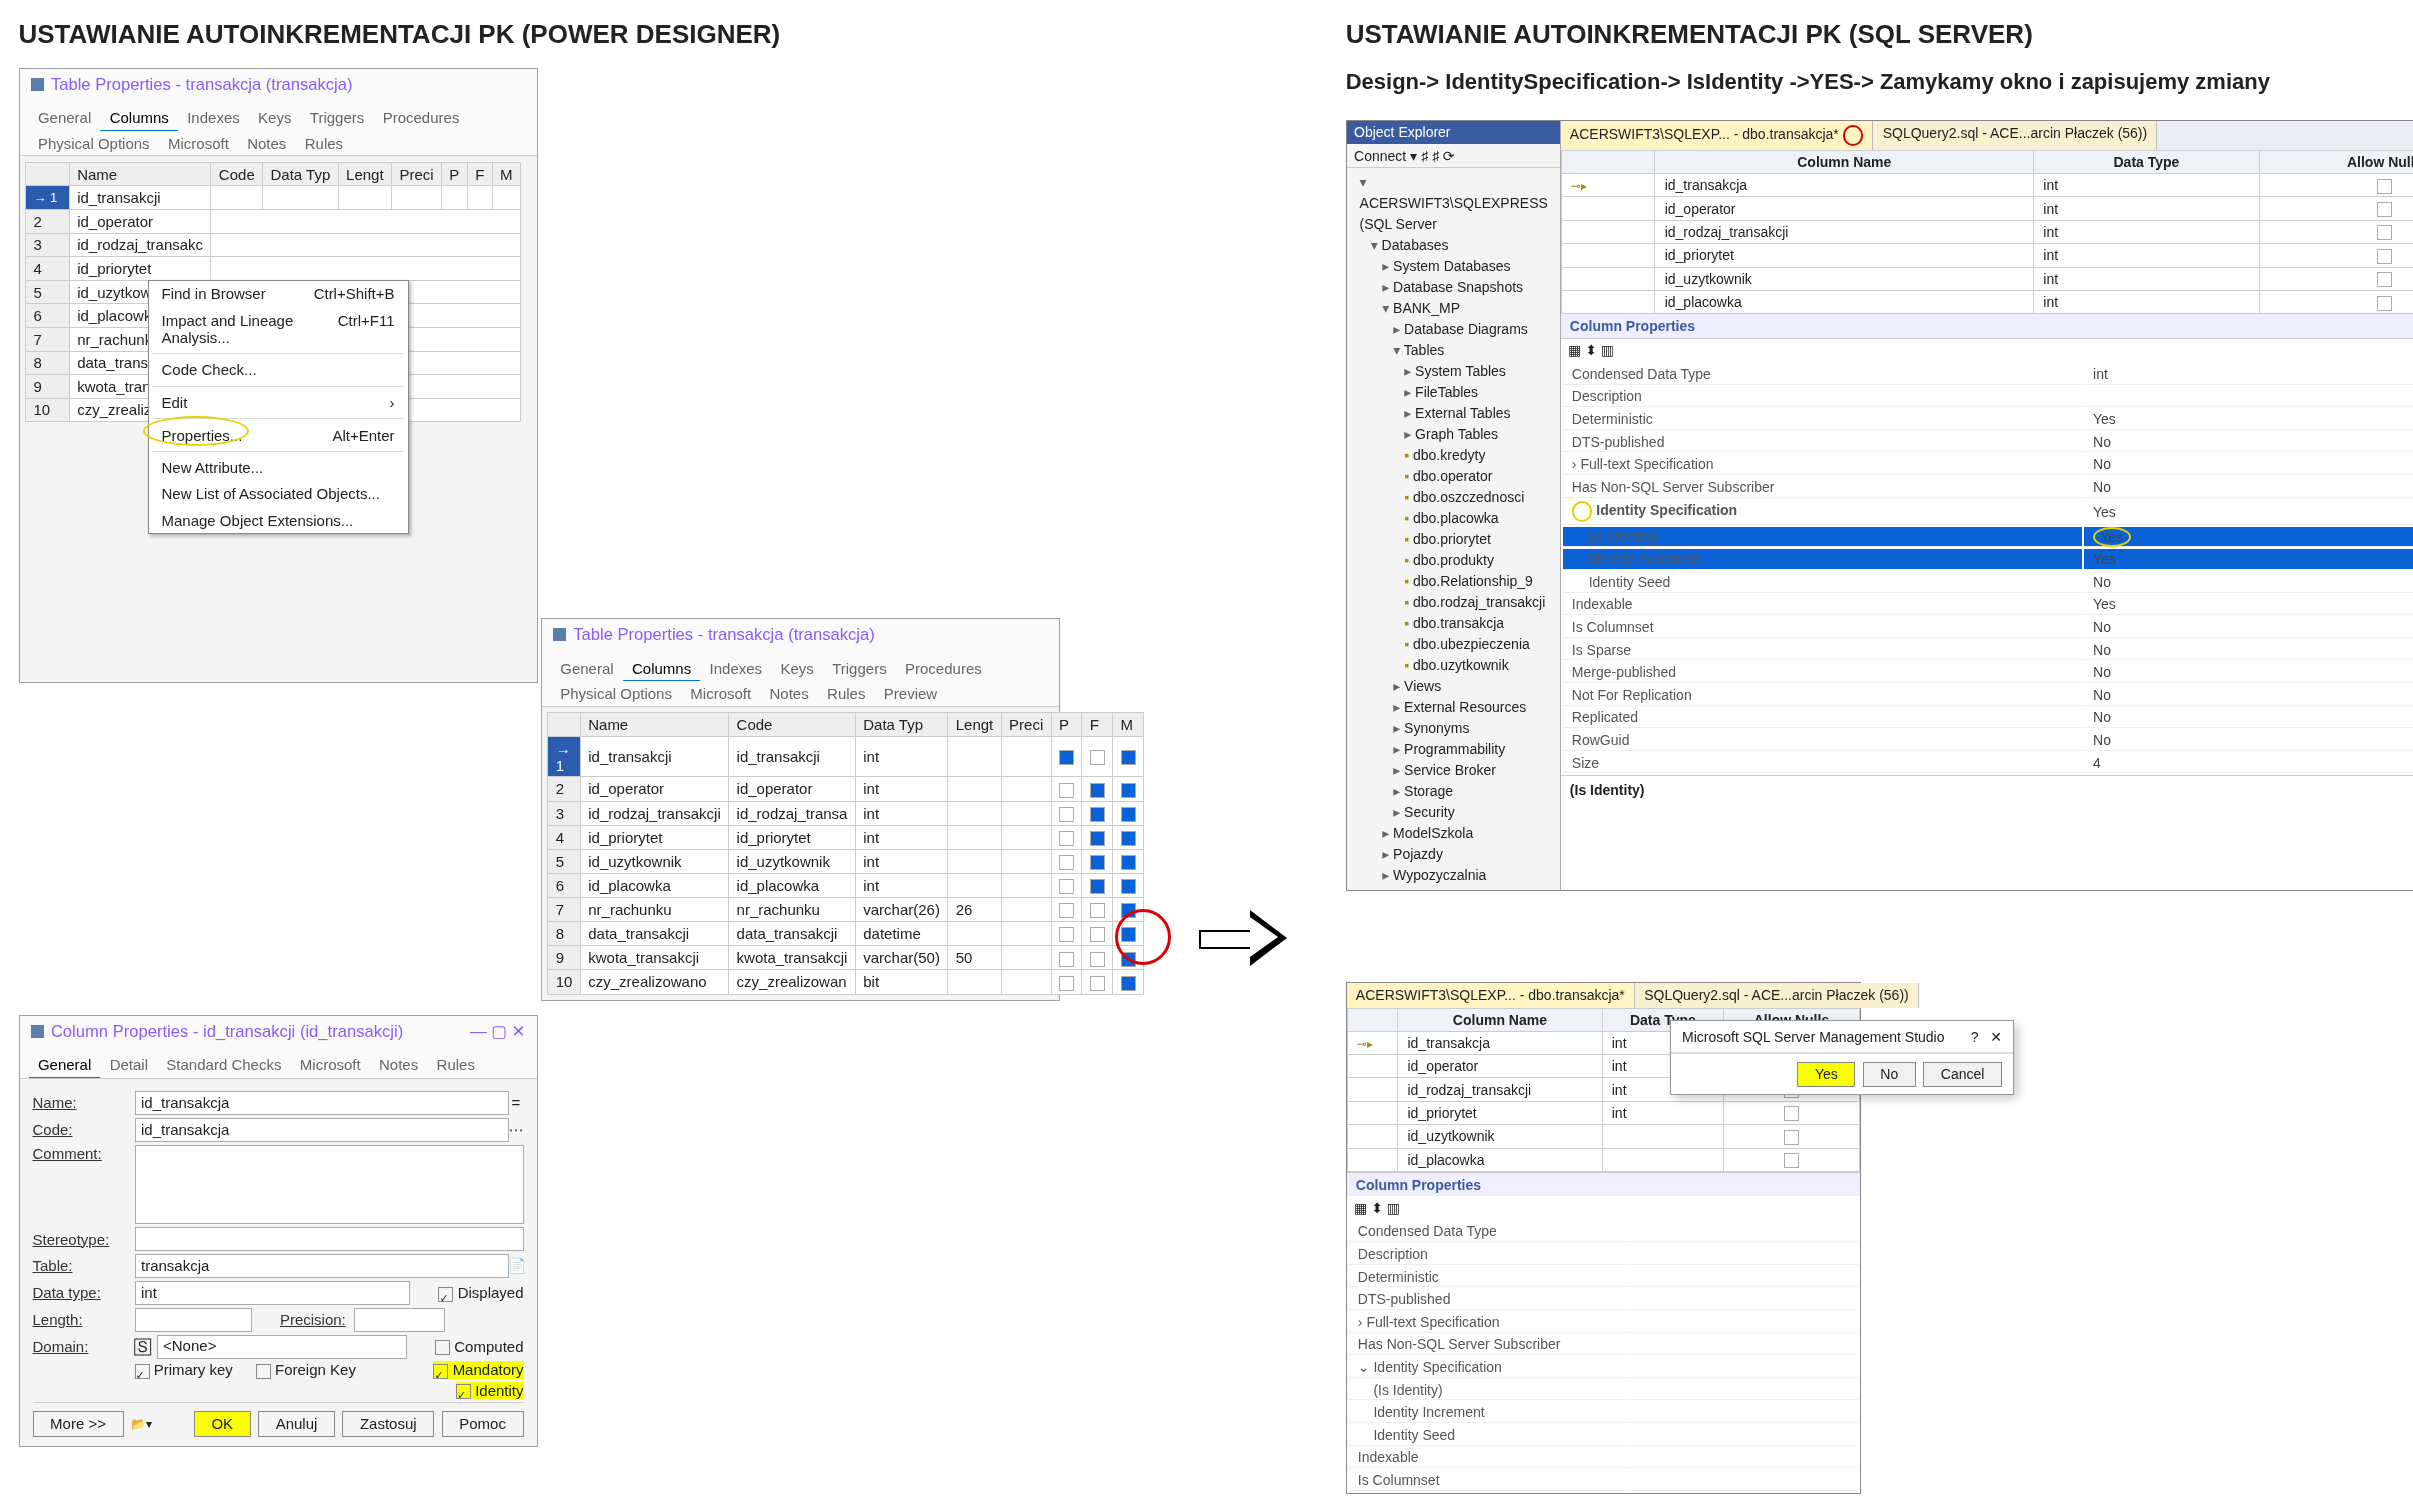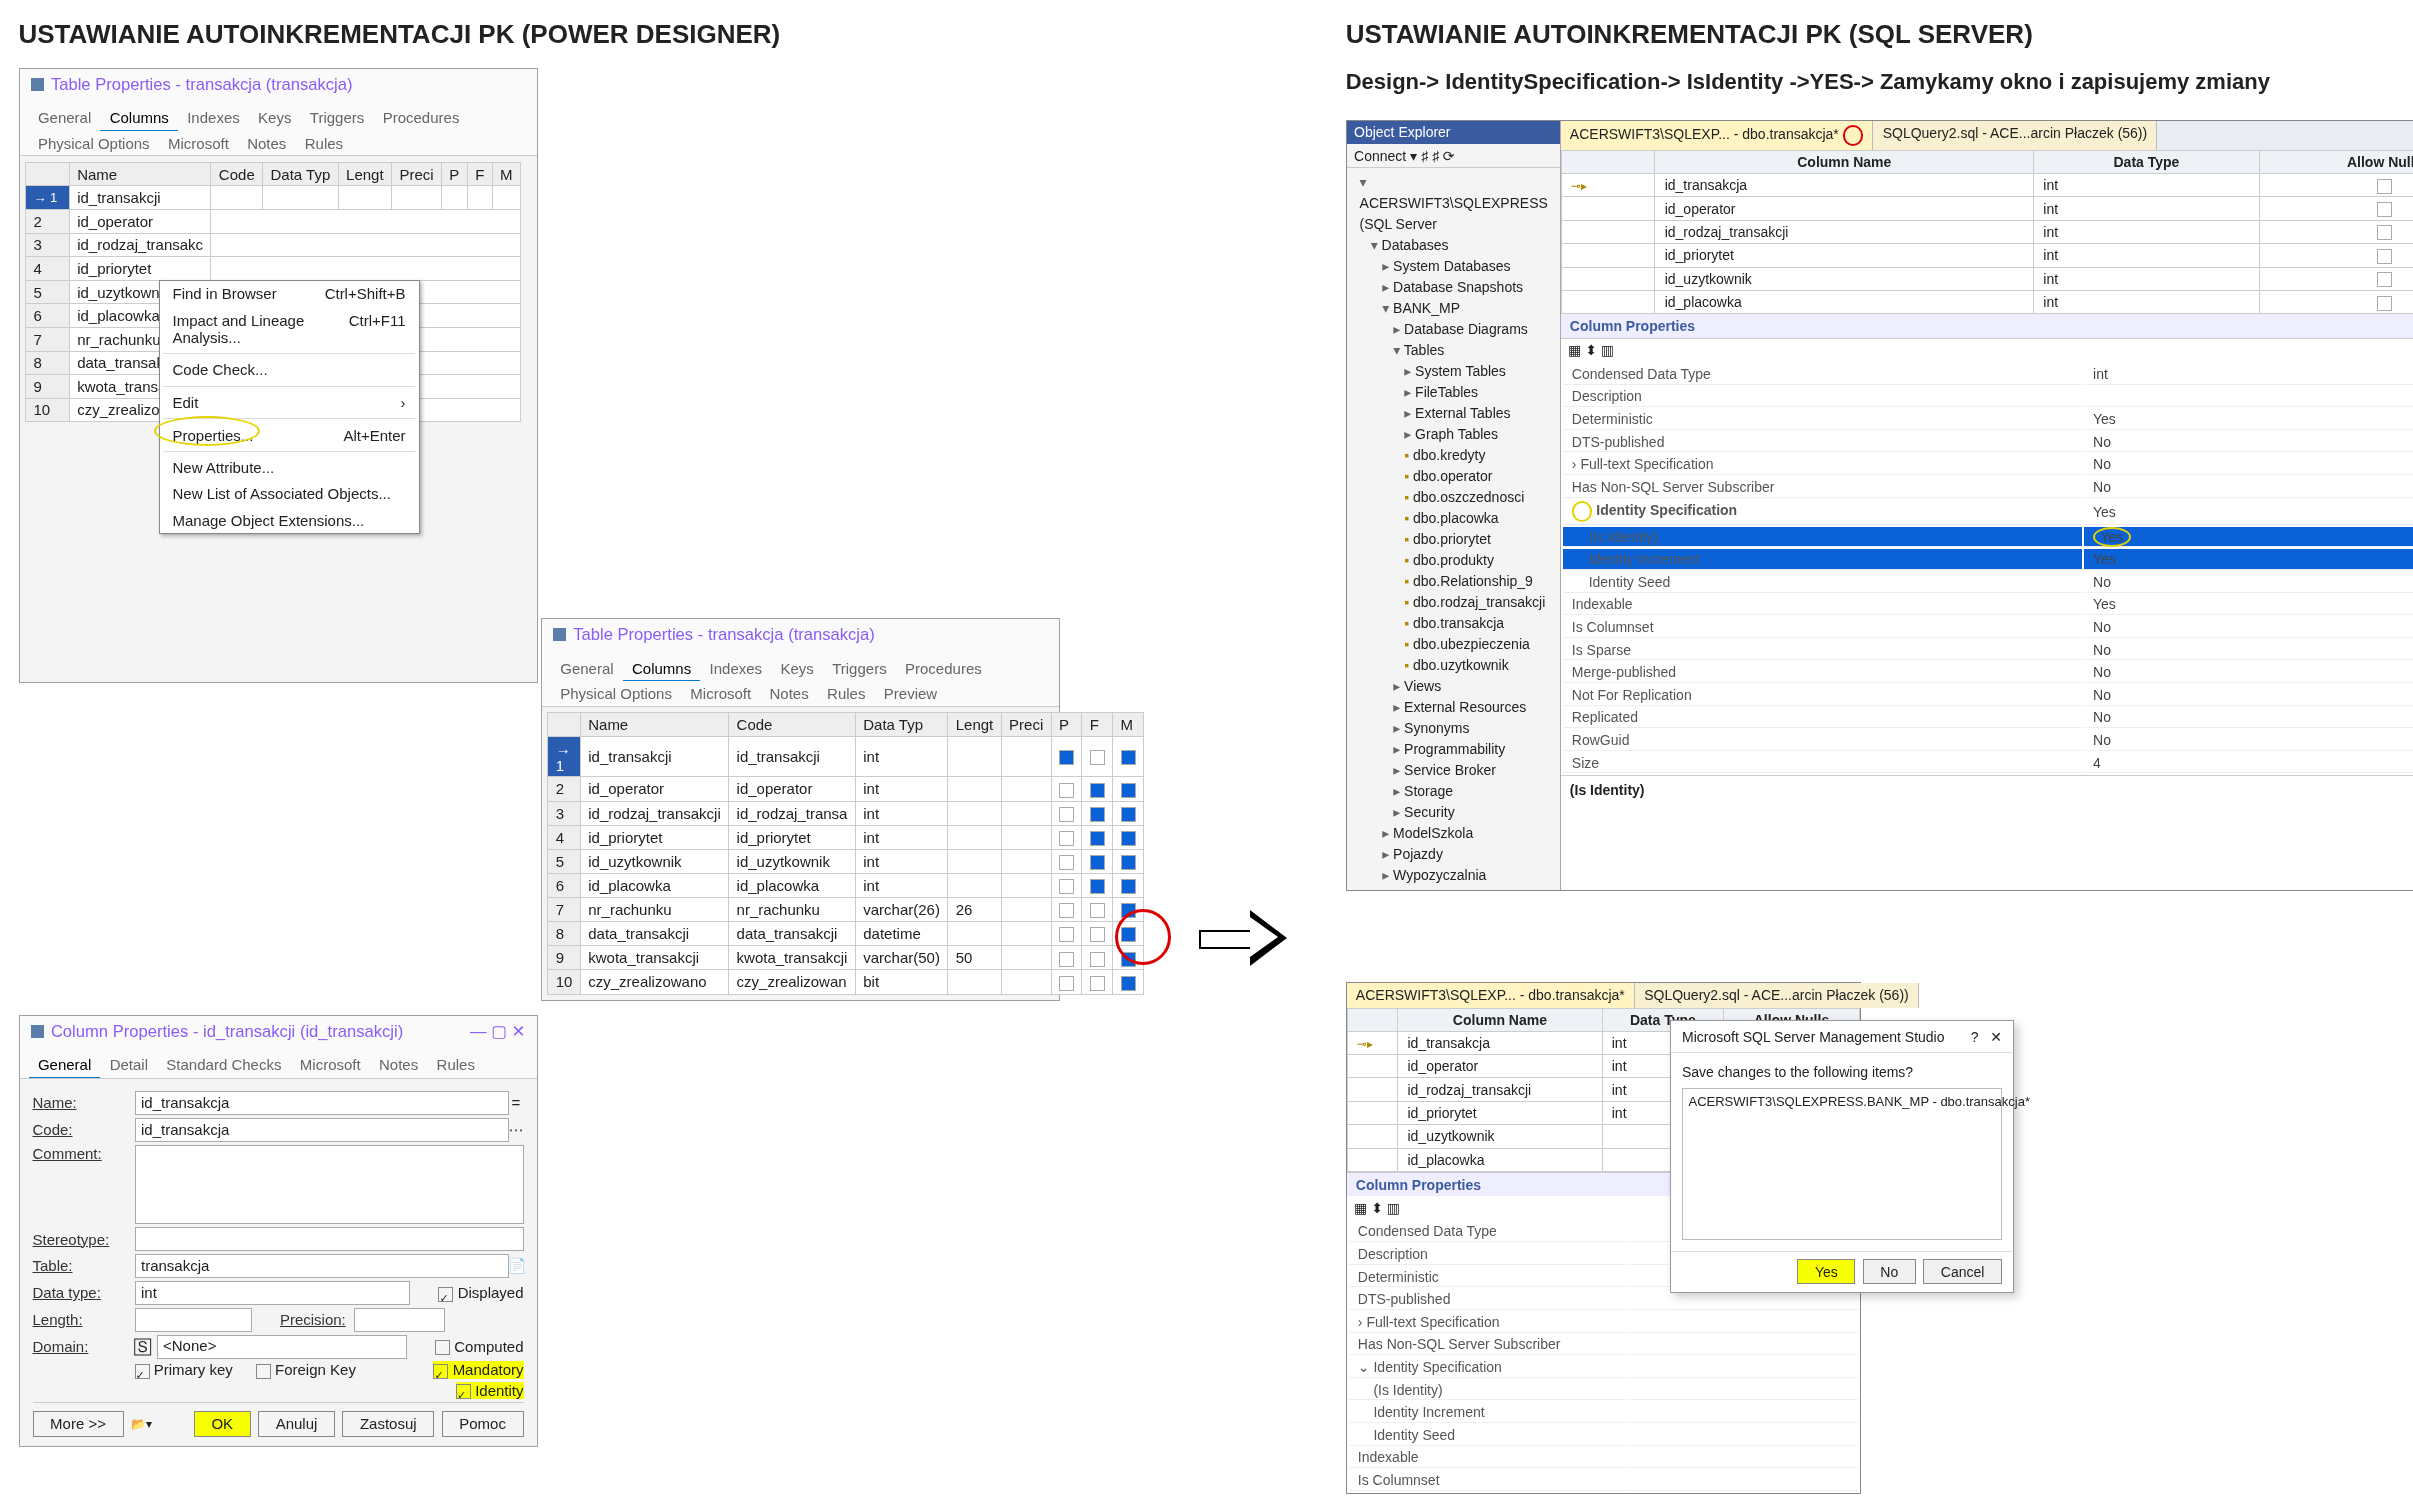--- a/index.html
+++ b/index.html
@@ -20,21 +20,21 @@
 
   table.grid { border-collapse: collapse; font-size: 15px; background: #fff; }
   table.grid th, table.grid td { border: 0.9px solid #ccc; padding: 2.8px 7.4px; text-align: left; }
   table.grid th { background: #eee; font-weight: normal; }
   .sel-row td:first-child { background: #2a5db0; color: #fff; }
   .rowhdr { background: #eee; width: 28px; text-align: center; }
   .ck { width: 13px; height: 13px; border: 0.9px solid #aaa; display:inline-block; vertical-align:middle; background:#fff;}
   .ck.on { background:#0b62d6; }
   .arrow-ind { font-size:13px; }
 
-  .ctx-menu { position: relative; left: 139px; top: -148px; width: 259px; background: #fff; border: 0.9px solid #888; box-shadow: 1.8px 1.8px 3.7px rgba(0,0,0,.3); font-size: 15px; }
+  .ctx-menu { position: relative; left: 128px; top: -148px; width: 259px; background: #fff; border: 0.9px solid #888; box-shadow: 1.8px 1.8px 3.7px rgba(0,0,0,.3); font-size: 15px; }
   .ctx-menu div { padding: 4.6px 13px; display:flex; justify-content:space-between; }
   .ctx-menu .sep { height:0.9px; background:#ddd; margin:2.8px 3.7px; padding:0; }
   .highlight-ring { border:2.8px solid #e6d400; border-radius: 50%/50%; }
 
   .form-row { display:flex; align-items:center; margin:2.8px 0; font-size:15px;}
   .form-row label { width:102px; text-decoration:underline; color:#333;}
   .form-row .fld { flex:1; border:0.9px solid #aaa; padding:1.8px 5.5px; background:#fff; height:18.5px;}
   .btn { display:inline-block; border:0.9px solid #888; padding:3.7px 16.6px; background:#f4f4f4; font-size:15px;}
   .hl-yellow { background:#f8ff00; }
   .check { width:13px;height:13px;display:inline-block;border:0.9px solid #888;vertical-align:middle;}
@@ -744,24 +744,20 @@
                 </tr>
               </tbody>
             </table>
   </div>
 
   <div class="dialog">
     <div class="ttl">
               <span>Microsoft SQL Server Management Studio</span>
               <span>? &nbsp; ✕</span>
             </div>
-    <div class="body">
-      <div>Save changes to the following items?</div>
-      <div class="box"><span>ACERSWIFT3\SQLEXPRESS.BANK_MP - dbo.transakcja*</span></div>
-    </div>
     <div class="btns">
       <span class="dlg-btn hl">Yes</span>
       <span class="dlg-btn">No</span>
       <span class="dlg-btn">Cancel</span>
     </div>
   </div>
   </div>
 
 </div>
 </div>

